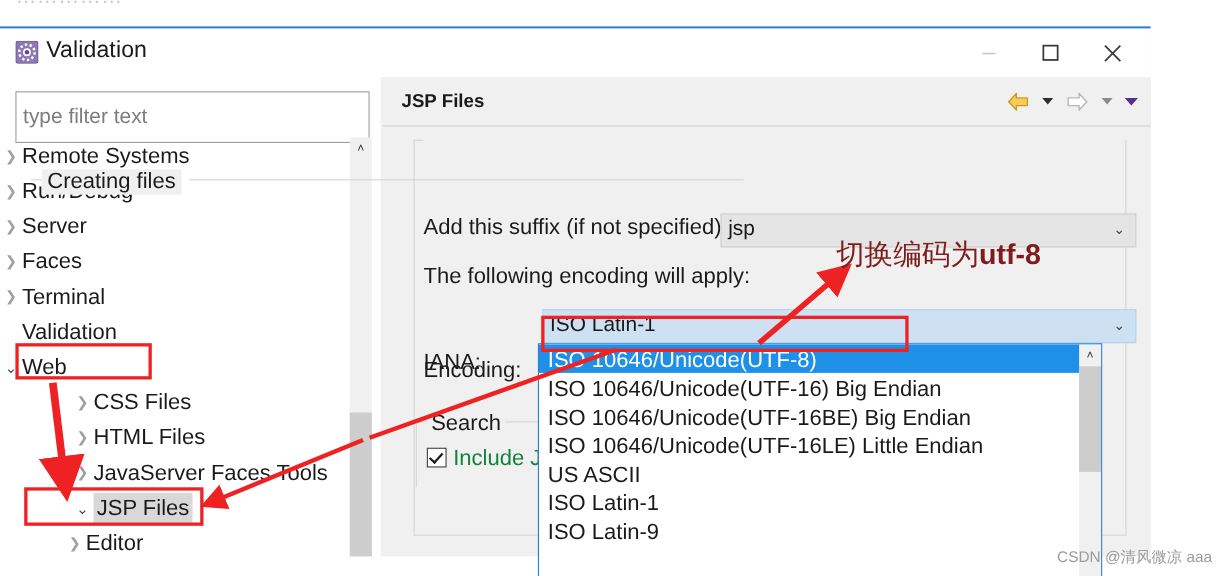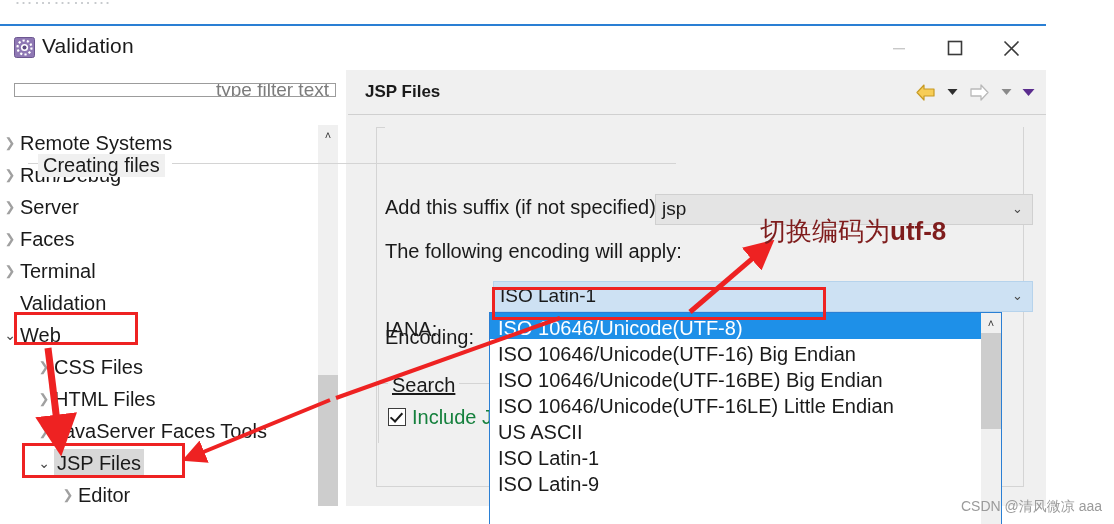--- a/index.html
+++ b/index.html
@@ -86,30 +86,29 @@
   #left-panel {
     position: absolute;
     left: 0; top: 44px;
     width: 348px;
     height: 436px;
     background: #ffffff;
   }
   #filter-input {
     position: absolute;
     left: 14px; top: 13px;
-    width: 322px; height: 14px;
+    width: 322px; height: 47px;
     box-sizing: border-box;
     border: 1px solid #9c9c9c;
     background: #ffffff;
     font-size: 19px;
     color: #7c7c7c;
     padding: 0 6px;
     font-family: "Liberation Sans", sans-serif;
     outline: none;
-    text-align: right;
   }
   #filter-input::placeholder { color: #7c7c7c; opacity: 1; }
 
   #tree {
     position: absolute;
     left: 0; top: 55px;
     width: 318px;
     height: 381px;
     overflow: hidden;
   }
@@ -137,21 +136,21 @@
   .tree-row .tlabel {
     display: inline-block;
     vertical-align: middle;
     line-height: 28px;
   }
   .tree-row.selected .tlabel {
     background: #d8d8d8;
     padding: 0 3px;
   }
   .ind-0 { padding-left: 0; }
-  .ind-1 { padding-left: 34px; }
+  .ind-1 { padding-left: 34px; margin-left: 31px; }
   .ind-2 { padding-left: 58px; }
 
   
   #tree-scroll {
     position: absolute;
     left: 318px; top: 55px;
     width: 20px; height: 381px;
     background: #f0f0f0;
   }
   #tree-scroll .sb-arrow {
@@ -316,21 +315,20 @@
 
   
   #search-group-label {
     position: absolute;
     left: 388px; top: 348px;
     font-size: 20px;
     color: #1a1a1a;
     background: #f0f0f0;
     padding: 0 4px;
     font-family: "Liberation Sans", sans-serif;
-    text-decoration: underline;
   }
   #search-line {
     position: absolute;
     left: 378px; top: 357px;
     width: 10px; height: 1px;
     background: #d4d4d4;
   }
   #search-line-2 {
     position: absolute;
     left: 450px; top: 357px;

